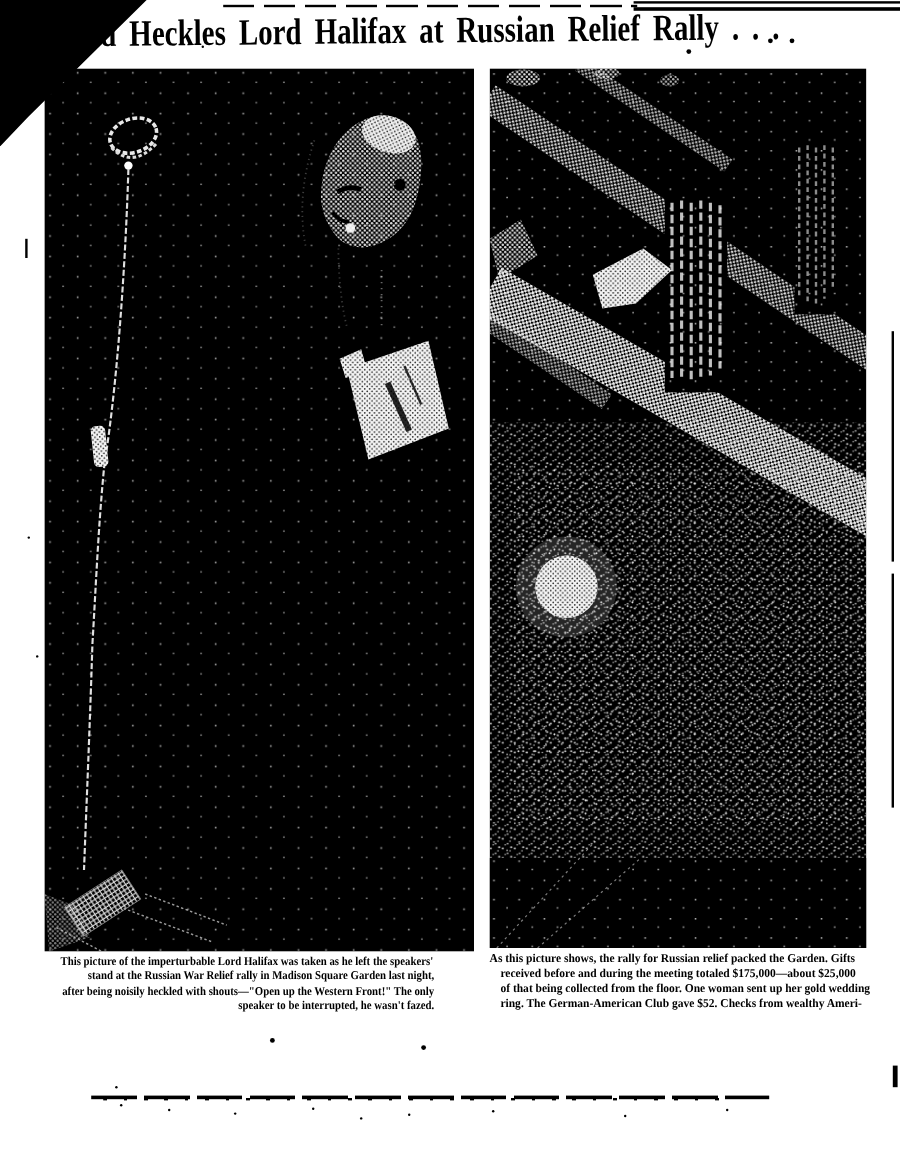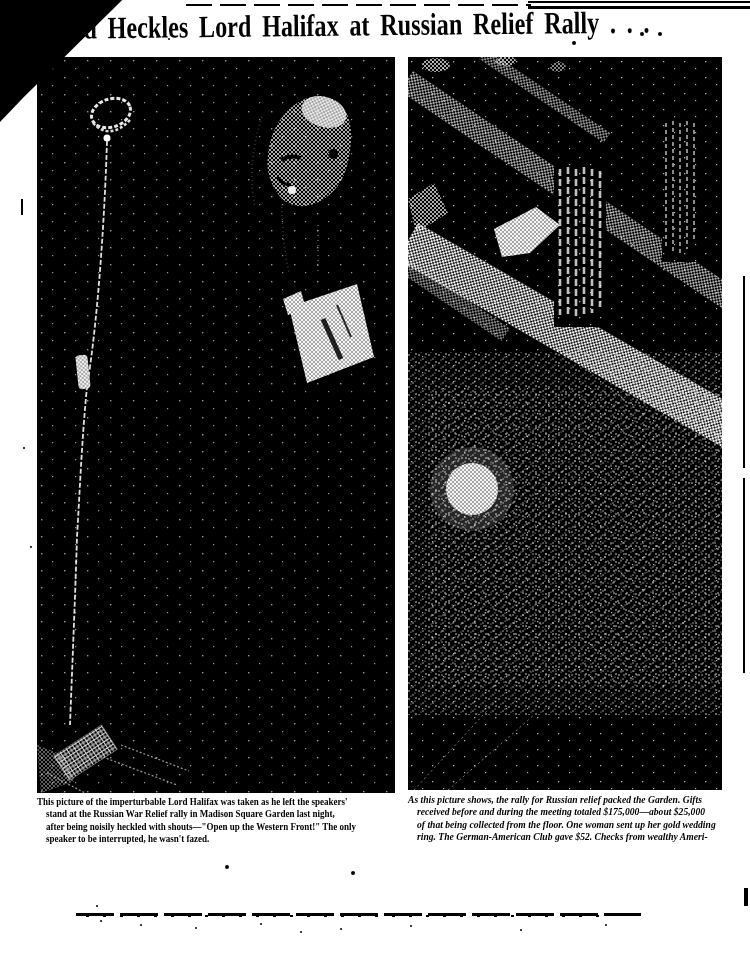--- a/index.html
+++ b/index.html
@@ -26,22 +26,22 @@
     font-weight:bold;font-size:31px;transform:rotate(-0.6deg);transform-origin:left top;}
   .headline-inner{display:inline-block;transform:scaleX(.78);transform-origin:0 0;word-spacing:6px;}
 
   
   .photo{position:absolute;display:block;}
 
   
   .cap{position:absolute;font-weight:bold;font-size:10px;line-height:12.4px;}
   .cap .ln{white-space:nowrap;transform:scaleX(.9);transform-origin:0 50%;}
   .cap .ln.indent{margin-left:9px;}
-  .cap-left{left:37px;top:796px;width:360px;}
-  .cap-right{left:408px;top:794px;width:340px;font-style:italic;}
+  .cap-left{left:37px;top:796px;width:360px;text-align:right;}
+  .cap-right{left:408px;top:794px;width:340px;}
   .cap-right .ln{transform:scaleX(.96);}
 
   
   .bottom-rule{position:absolute;left:76px;top:913px;width:565px;height:3px;
     background:repeating-linear-gradient(90deg,#000 0 38px,transparent 38px 44px);}
   .bottom-rule::after{content:'';position:absolute;left:10px;top:2px;width:92%;height:2px;
     background:repeating-linear-gradient(90deg,#000 0 3px,transparent 3px 17px);}
   .bottom-specks{position:absolute;left:100px;top:920px;width:2px;height:2px;background:#000;border-radius:50%;
     box-shadow:40px 4px 0 #000,95px 7px 0 #000,160px 3px 0 #000,240px 8px 0 #000,
       310px 5px 0 #000,420px 9px 0 #000,505px 4px 0 #000,200px 11px 0 #000;}

